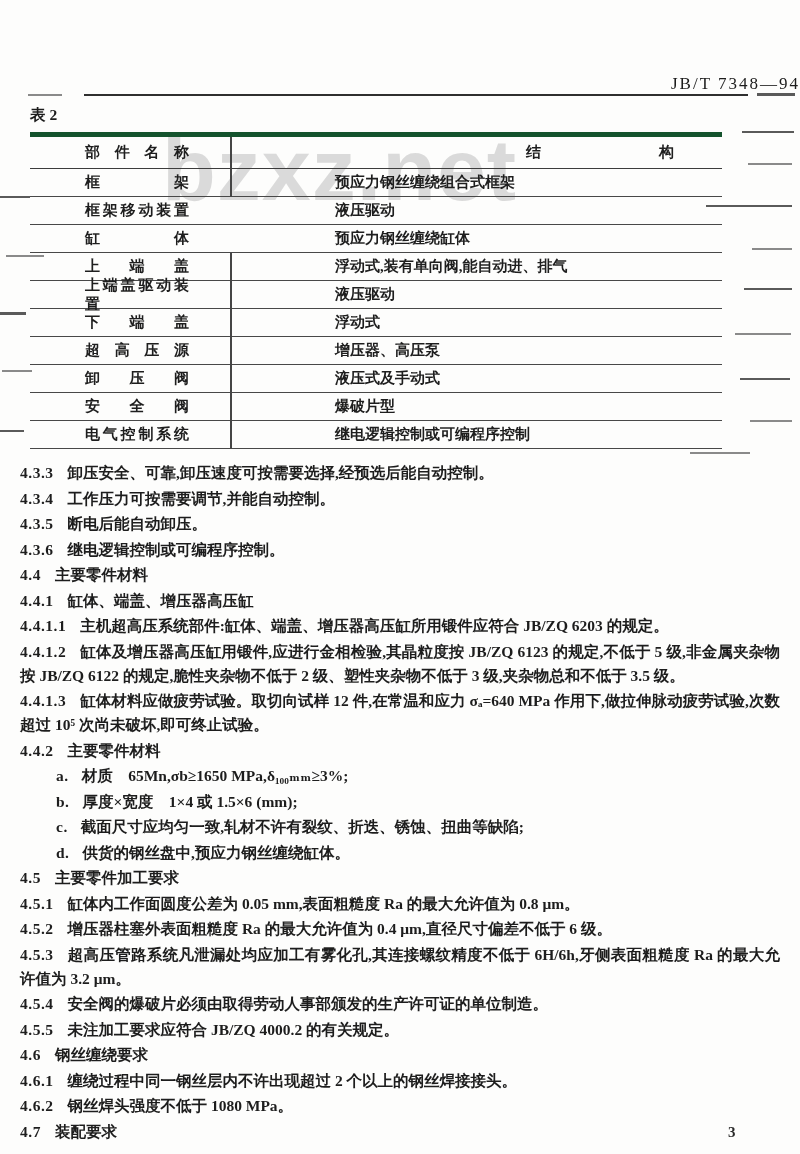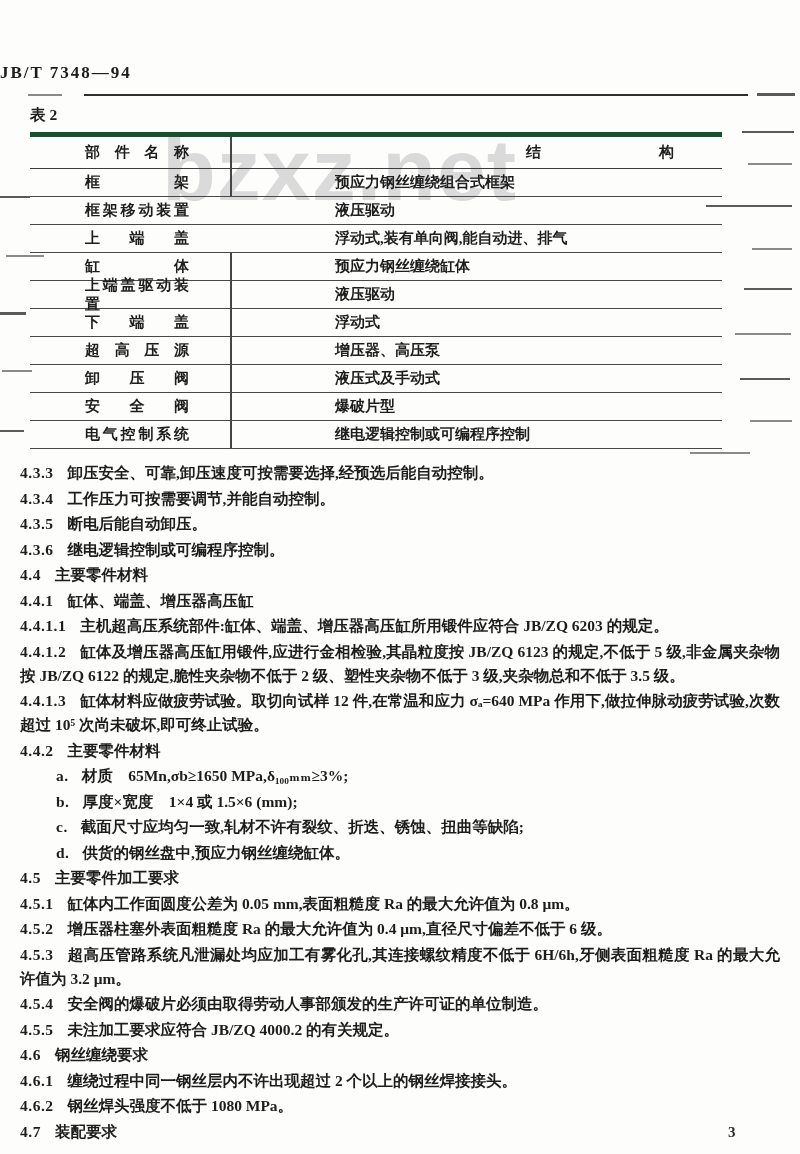--- a/index.html
+++ b/index.html
@@ -17,22 +17,22 @@
   .watermark {
     position:absolute; left:162px; top:126px;
     font-family:Liberation Sans, sans-serif;
     font-weight:700; font-size:88px; line-height:1;
     color:#bfbfbf; opacity:.55; letter-spacing:1px;
     z-index:0; user-select:none;
   }
   .content { position:relative; z-index:1; }
   
   .doc-code {
-    position:absolute; top:63px; left:0; width:100%;
-    text-align:left; font-weight:700; font-size:17px;
+    position:absolute; top:74px; left:0; width:100%;
+    text-align:right; font-weight:400; font-size:17px;
     letter-spacing:2px; color:#1c1c1c;
   }
   .header-rule {
     position:absolute; top:94px; left:84px; width:664px; height:2px;
     background:#2f2f2f;
   }
   .table-title {
     position:absolute; top:105px; left:30px; width:692px;
     text-align:left; font-size:15.5px; font-weight:600; color:#1c1c1c;
   }
@@ -95,26 +95,26 @@
 
       <div class="tbl-row">
         <div class="c1"><span class="lbl">框架</span></div>
         <div class="c2">预应力钢丝缠绕组合式框架</div>
       </div>
       <div class="tbl-row">
         <div class="c1"><span class="lbl">框架移动装置</span></div>
         <div class="c2">液压驱动</div>
       </div>
       <div class="tbl-row">
+        <div class="c1"><span class="lbl">缸体</span></div>
+        <div class="c2">预应力钢丝缠绕缸体</div>
+      </div>
+      <div class="tbl-row">
         <div class="c1"><span class="lbl">上端盖</span></div>
         <div class="c2">浮动式,装有单向阀,能自动进、排气</div>
-      </div>
-      <div class="tbl-row">
-        <div class="c1"><span class="lbl">缸体</span></div>
-        <div class="c2">预应力钢丝缠绕缸体</div>
       </div>
       <div class="tbl-row">
         <div class="c1"><span class="lbl">上端盖驱动装置</span></div>
         <div class="c2">液压驱动</div>
       </div>
       <div class="tbl-row">
         <div class="c1"><span class="lbl">下端盖</span></div>
         <div class="c2">浮动式</div>
       </div>
       <div class="tbl-row">

